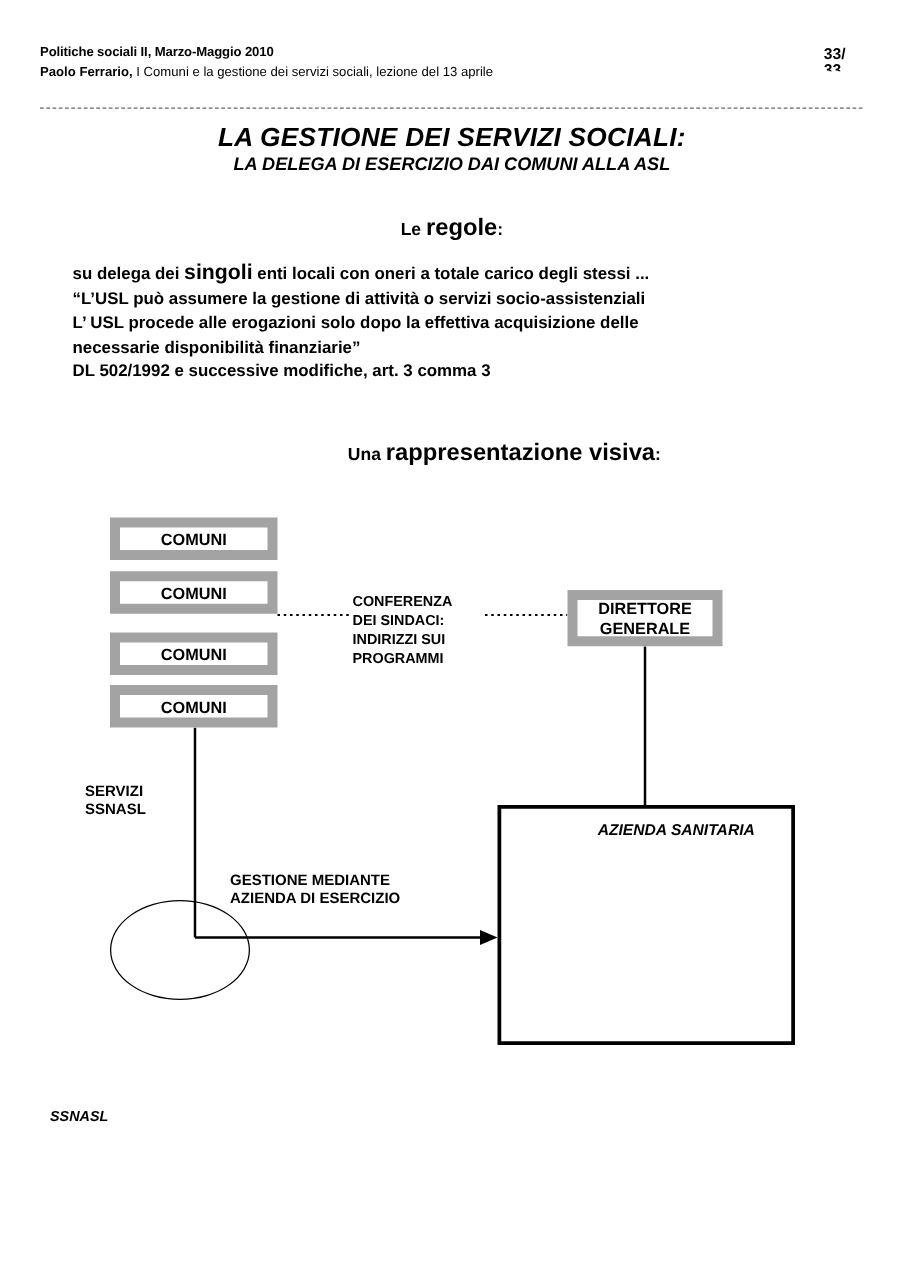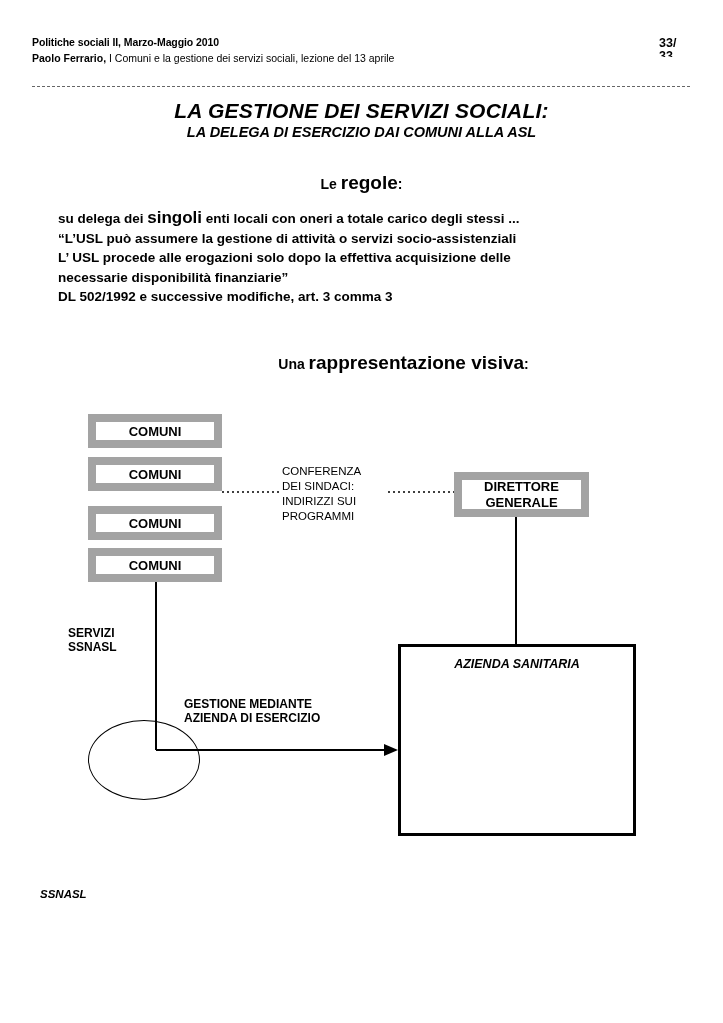--- a/index.html
+++ b/index.html
@@ -153,21 +153,21 @@
     font-size: 13px;
     font-weight: bold;
     box-sizing: border-box;
   }
   .comuni1 { left: 88px; top: 414px; width: 134px; height: 34px; }
   .comuni2 { left: 88px; top: 457px; width: 134px; height: 34px; }
   .comuni3 { left: 88px; top: 506px; width: 134px; height: 34px; }
   .comuni4 { left: 88px; top: 548px; width: 134px; height: 34px; }
 
   .direttore {
-    left: 454px; top: 472px; width: 135px; height: 45px;
+    left: 454px; top: 472px; width: 124px; height: 45px;
     flex-direction: column;
     line-height: 16px;
   }
 
   .azienda-box {
     position: absolute;
     left: 398px;
     top: 644px;
     width: 238px;
     height: 192px;
@@ -177,38 +177,39 @@
   }
   .azienda-label {
     position: absolute;
     left: 0;
     top: 10px;
     width: 100%;
     text-align: center;
     font-size: 12.5px;
     font-weight: bold;
     font-style: italic;
+    padding-left: 24px;
   }
   .azienda-ellipse {
     position: absolute;
     left: 88px;
     top: 720px;
     width: 110px;
     height: 78px;
     border: 1.5px solid #000;
     border-radius: 50%;
     background: transparent;
   }
 
   .label-conferenza {
     position: absolute;
     left: 282px;
-    top: 464px;
+    top: 475px;
     font-size: 11.5px;
-    font-weight: normal;
+    font-weight: bold;
     line-height: 15px;
   }
   .label-servizi {
     position: absolute;
     left: 68px;
     top: 626px;
     font-size: 12px;
     font-weight: bold;
     line-height: 14px;
   }

